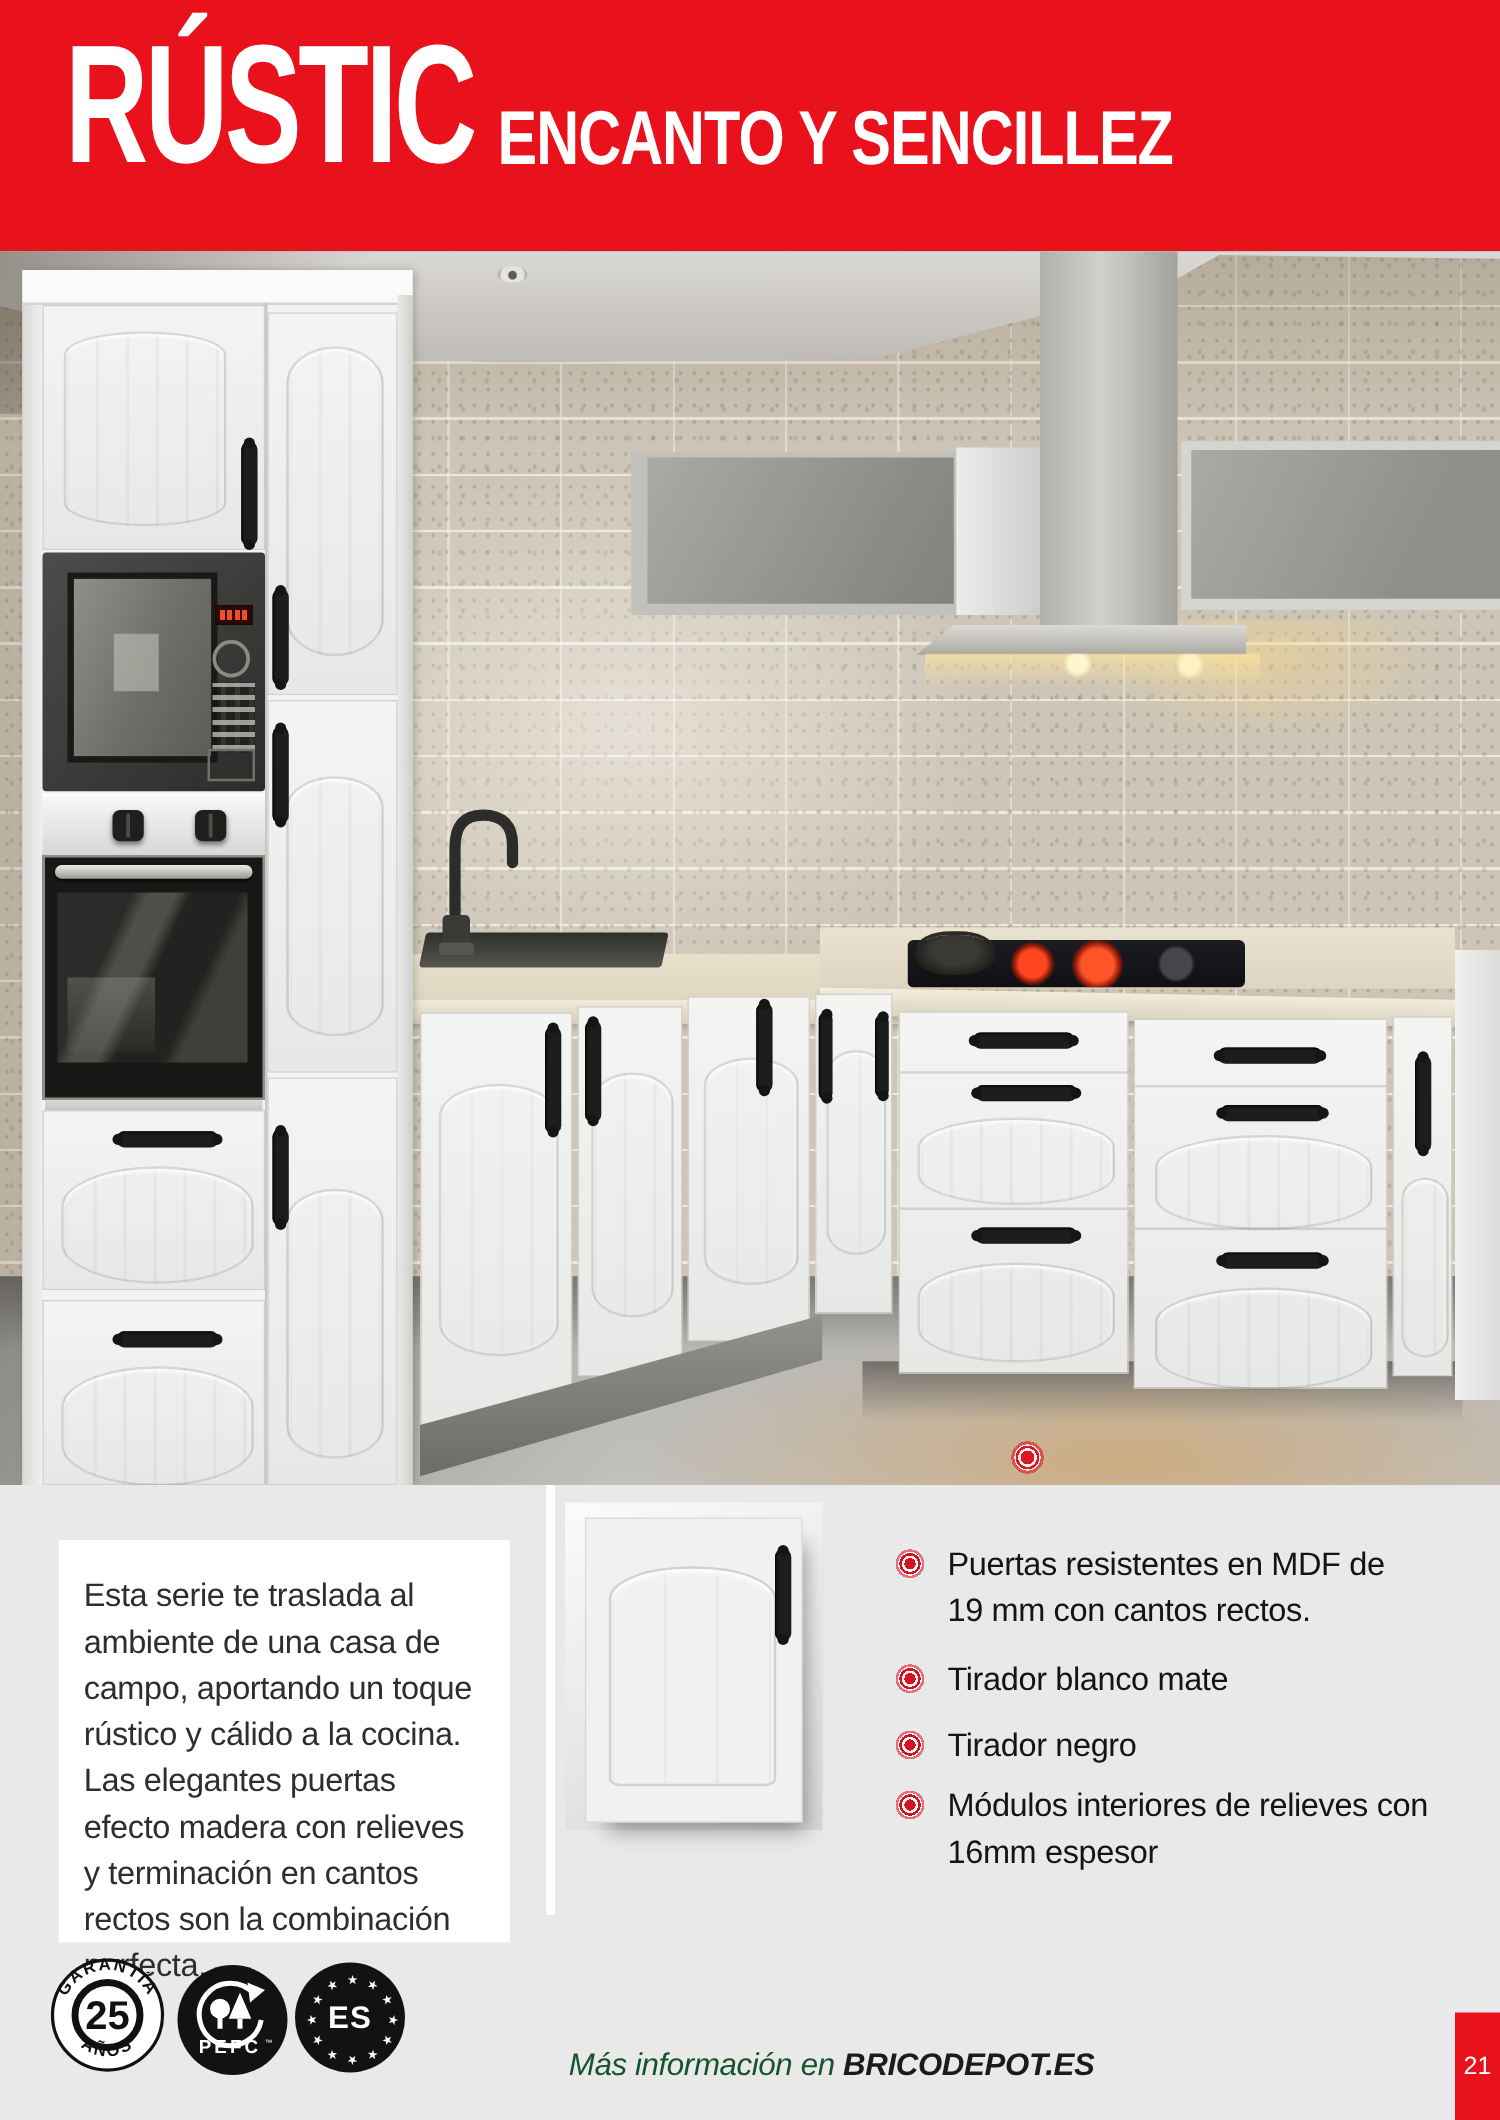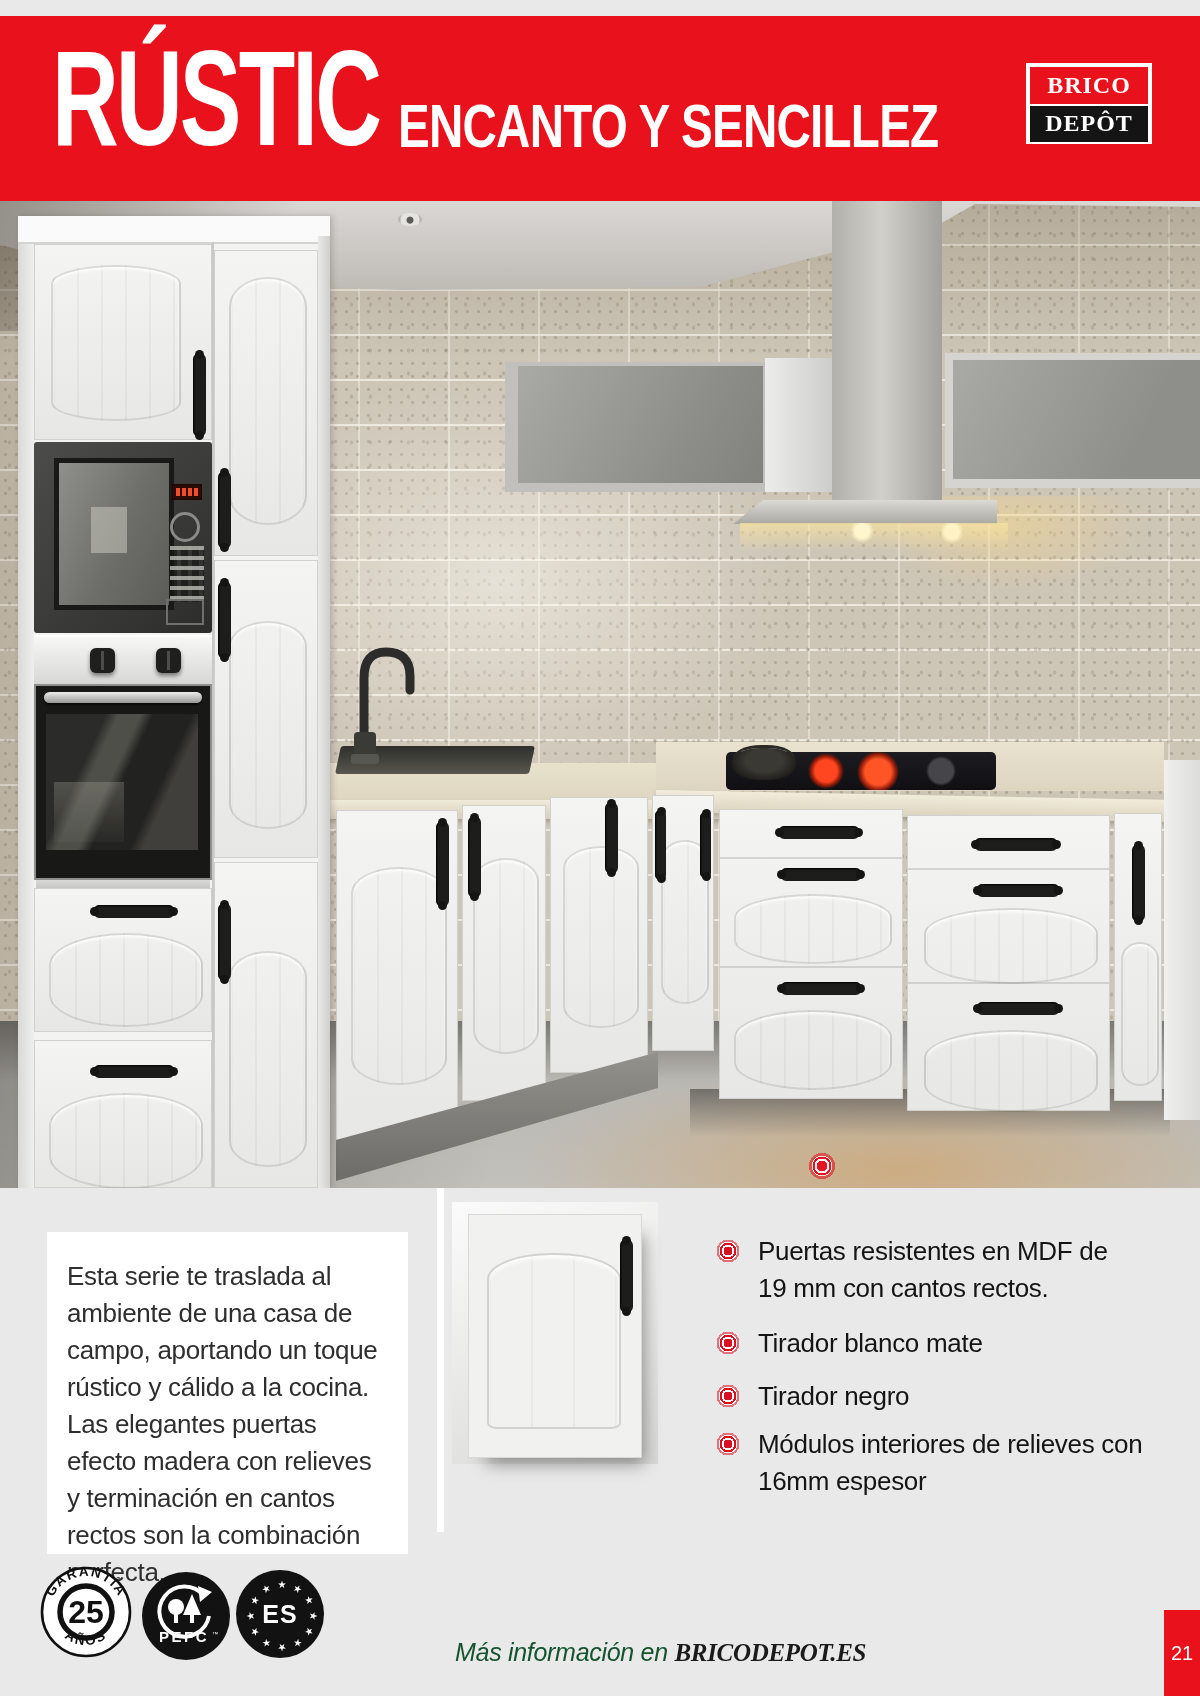--- a/index.html
+++ b/index.html
@@ -1,21 +1,21 @@
 <!DOCTYPE html>
 <html><head>
 <meta charset="utf-8">
 <style>
   html,body{margin:0;padding:0;background:#555;}
   #page{position:relative;width:1200px;height:1696px;margin:0 auto;background:#e9e9e9;
         font-family:"Liberation Sans",sans-serif;overflow:hidden;}
   .abs{position:absolute;}
 
   
-  #banner{left:0;top:16px;width:1200px;height:201px;background:#e8111c;}
+  #banner{left:0;top:0;width:1200px;height:201px;background:#e8111c;}
   #title{left:52px;top:16px;color:#fff;font-weight:bold;font-size:132px;line-height:132px;
          letter-spacing:-4px;transform:scaleX(.70) scaleY(1.02);transform-origin:left top;white-space:nowrap;}
   #subtitle{left:398px;top:80px;color:#fff;font-weight:bold;font-size:61px;line-height:61px;
             letter-spacing:-1px;transform:scaleX(.78);transform-origin:left top;white-space:nowrap;}
   #logo{left:1026px;top:47px;width:126px;height:81px;background:#fff;padding:0;box-sizing:border-box;border:4px solid #fff;}
   #logo .half{width:100%;height:50%;display:flex;align-items:center;justify-content:center;
               color:#fff;font-family:"Liberation Serif",serif;font-weight:bold;font-size:24px;letter-spacing:1px;}
   #logo .red{background:#e8111c;border-bottom:2px solid #fff;}
   #logo .blk{background:#141414;}
 
@@ -186,40 +186,36 @@
         #e11523 7.5px 9.5px, rgba(255,255,255,.7) 9.5px 10.5px, rgba(225,21,35,.6) 10.5px 13px, transparent 13px);}
   #f1{top:45px;} #f1 .txt{width:362px;}
   #f2{top:137px;} #f3{top:190px;}
   #f4{top:238px;} #f4 .txt{width:430px;}
   #f5{top:327px;} #f5 .txt{width:362px;}
   #badges{left:40px;top:378px;width:360px;height:100px;}
   .badge{position:absolute;width:92px;height:92px;}
   #badge-pefc{left:100px;top:4px;} #badge-es{left:196px;top:4px;}
   #footerline{left:455px;top:450px;font-style:italic;font-size:25px;letter-spacing:-.3px;white-space:nowrap;}
   #footerline .pre{color:#14532d;}
-  #footerline .site{color:#1b1b1b;font-weight:bold;font-family:Liberation Serif, serif;}
+  #footerline .site{color:#1b1b1b;font-weight:bold;}
   #pagenum{left:1164px;top:422px;width:36px;height:86px;background:#e8111c;color:#fff;
      display:flex;align-items:center;justify-content:center;font-size:20px;}
   #badge-es .circ{position:absolute;width:88px;height:88px;border-radius:50%;background:#121212;}
   #badge-es .lab{position:absolute;left:0;top:0;width:88px;height:88px;display:flex;align-items:center;justify-content:center;
      color:#fff;font-weight:bold;font-size:25px;letter-spacing:1px;text-align:right;}
   #badge-es .star{position:absolute;left:50%;top:50%;color:#fff;font-size:10px;line-height:10px;}
 </style>
 </head>
 <body>
 
 <div id="page">
 
   <div class="abs" id="banner">
     <div class="abs" id="title">RÚSTIC</div>
     <div class="abs" id="subtitle">ENCANTO Y SENCILLEZ</div>
-    <div class="abs" id="logo">
-      <div class="half red">BRICO</div>
-      <div class="half blk">DEPÔT</div>
-    </div>
   </div>
 
   <div class="abs" id="photo">
     <div class="abs" id="wall"></div>
     <div class="abs" id="wall-shade"></div>
     <div class="abs" id="warm-wall-glow"></div>
     <div class="abs" id="ceiling"></div>
     <div class="abs" id="spotlight"></div>
     <div class="abs" id="ceil-shadow"></div>
 

